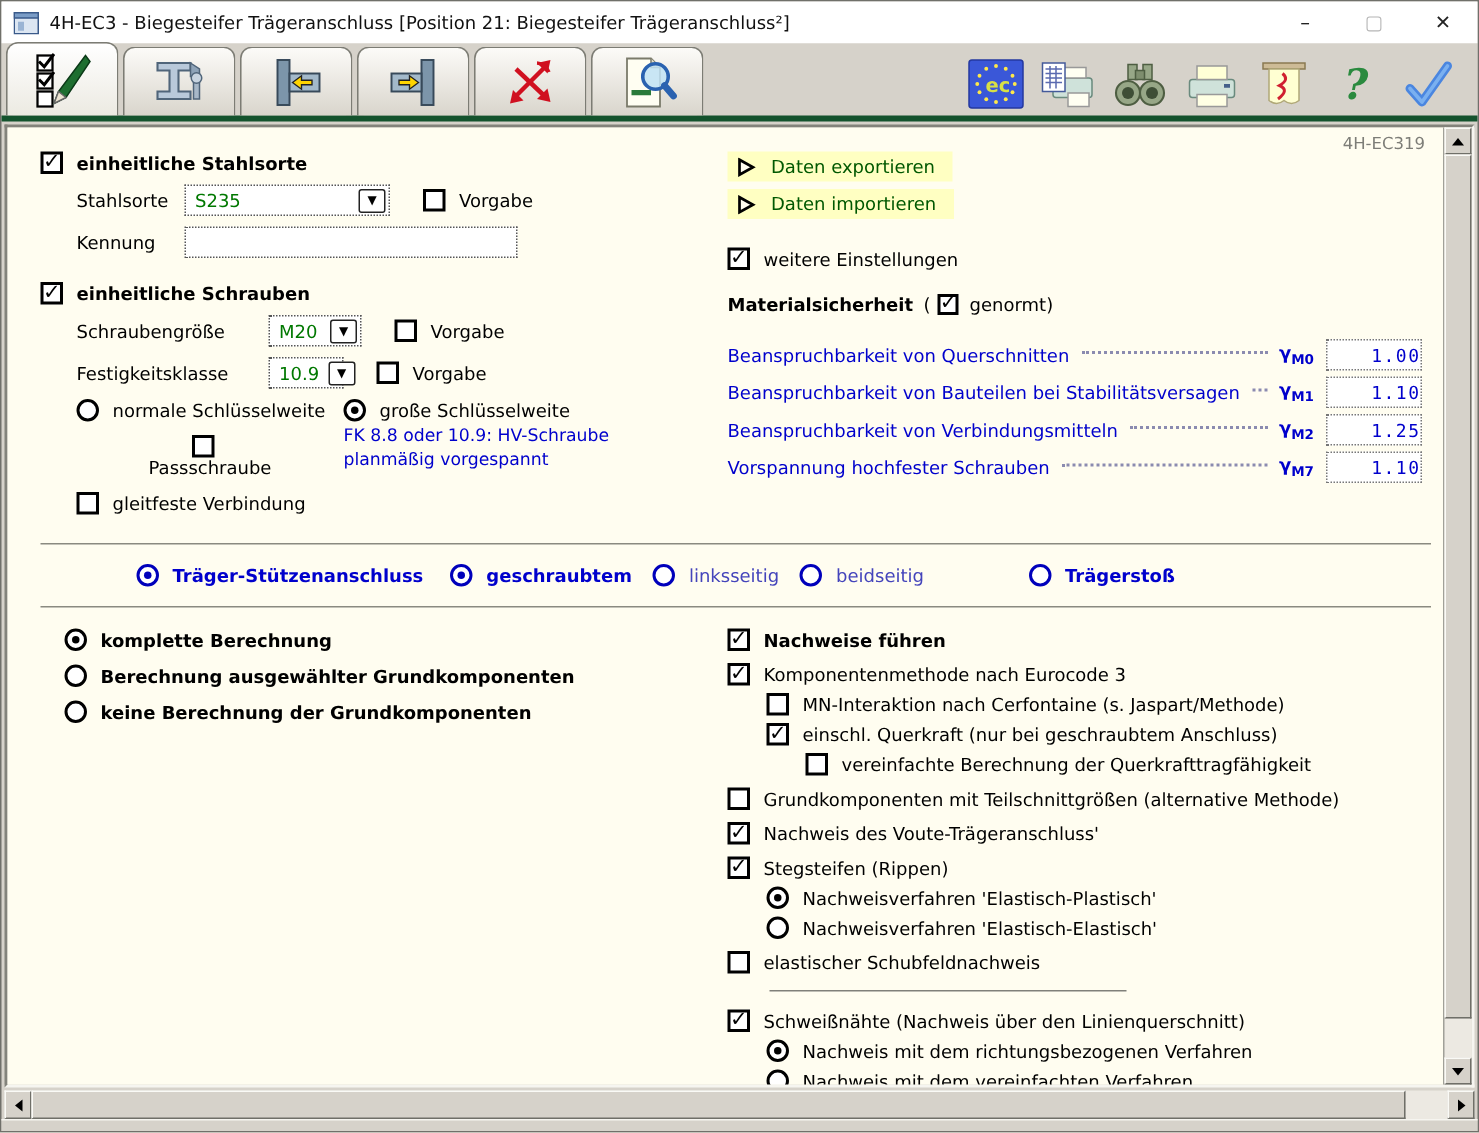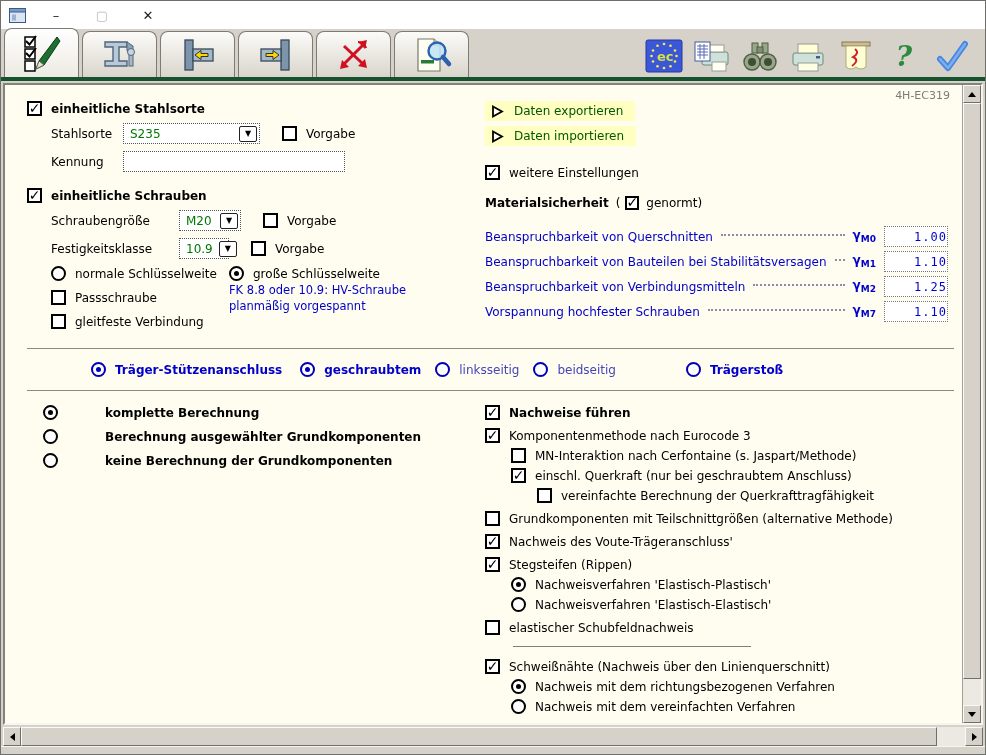--- a/index.html
+++ b/index.html
@@ -72,21 +72,21 @@
   .g-sym sub { font-size:9px; }
   .vbox { border:1px dotted #777; background:#fff; width:64px; height:21px; display:flex; align-items:center; justify-content:flex-end; padding-right:0; font-family:"DejaVu Sans Mono",monospace; color:#0000cc; letter-spacing:1px; flex:none; }
 
   
   .connection-band { border-top:1px solid #8a8a80; border-bottom:1px solid #8a8a80; margin-top:10px; padding:13px 0 13px 64px; display:flex; align-items:center; white-space:nowrap; }
   .connection-band .grp { display:flex; align-items:center; }
 
   
   .bottom-section { display:flex; padding-top:14px; flex:1; min-height:0; }
   .bcol-left { width:458px; flex:none; padding-left:16px; }
-  .bcol-left .crow { margin-bottom:9px;gap:38px; }
+  .bcol-left .crow { margin-bottom:9px; }
   .bcol-right { flex:1; }
   .bcol-right .crow { margin-bottom:5px; }
   .ind1 { margin-left:26px; }
   .ind2 { margin-left:52px; }
   .sep-short { border-top:1px solid #80807a; width:238px; margin:11px 0 12px 28px; }
   .mt6 { margin-top:8px; }
 
   
   .vscroll { width:19px; flex:none; background:#ece9e2; border-left:1px solid #a0a098; display:flex; flex-direction:column; }
   .sbtn { height:18px; width:100%; background:#d6d2ca; border:1px solid; border-color:#fafaf6 #6f6f68 #6f6f68 #fafaf6; display:flex; align-items:center; justify-content:center; flex:none; }
@@ -106,20 +106,21 @@
 <body>
 
 <div class="window">
 
   <div class="titlebar">
     <svg class="title-icon" viewBox="0 0 17 15">
       <rect x="0.5" y="0.5" width="16" height="14" fill="#dce6f2" stroke="#3a5a8a"></rect>
       <rect x="0.5" y="0.5" width="16" height="3.5" fill="#7a9cc6" stroke="#3a5a8a"></rect>
       <rect x="3" y="6.5" width="4" height="6" fill="#9ab4d4"></rect>
     </svg>
+    <span class="title-text">4H-EC3 - Biegesteifer Trägeranschluss [Position 21: Biegesteifer Trägeranschluss²]</span>
     <span class="win-btn">–</span>
     <span class="win-btn max">▢</span>
     <span class="win-btn">✕</span>
   </div>
 
   <div class="toolbar">
     <div class="tab-btn active">
       <svg width="42" height="38" viewBox="0 0 42 38">
         <rect x="4" y="3" width="10" height="10" fill="#fff" stroke="#000" stroke-width="1.5"></rect>
         <path d="M5 7 l3.5 3.5 L15 2" stroke="#000" stroke-width="2" fill="none"></path>
@@ -289,21 +290,21 @@
             <span class="cb vorgabe-gap"></span>
             <span class="lbl">Vorgabe</span>
           </div>
 
           <div class="key-cols">
             <div class="key-col-l">
               <div class="crow" style="margin-left:0;">
                 <span class="rb"></span>
                 <span class="lbl">normale Schlüsselweite</span>
               </div>
-              <div class="crow" style="margin-left:0;">
+              <div class="crow" style="margin-left:0;flex-direction:column;">
                 <span class="cb"></span>
                 <span class="lbl">Passschraube</span>
               </div>
               <div class="crow" style="margin-left:0;">
                 <span class="cb"></span>
                 <span class="lbl">gleitfeste Verbindung</span>
               </div>
             </div>
             <div>
               <div class="crow" style="margin-bottom:2px;">

